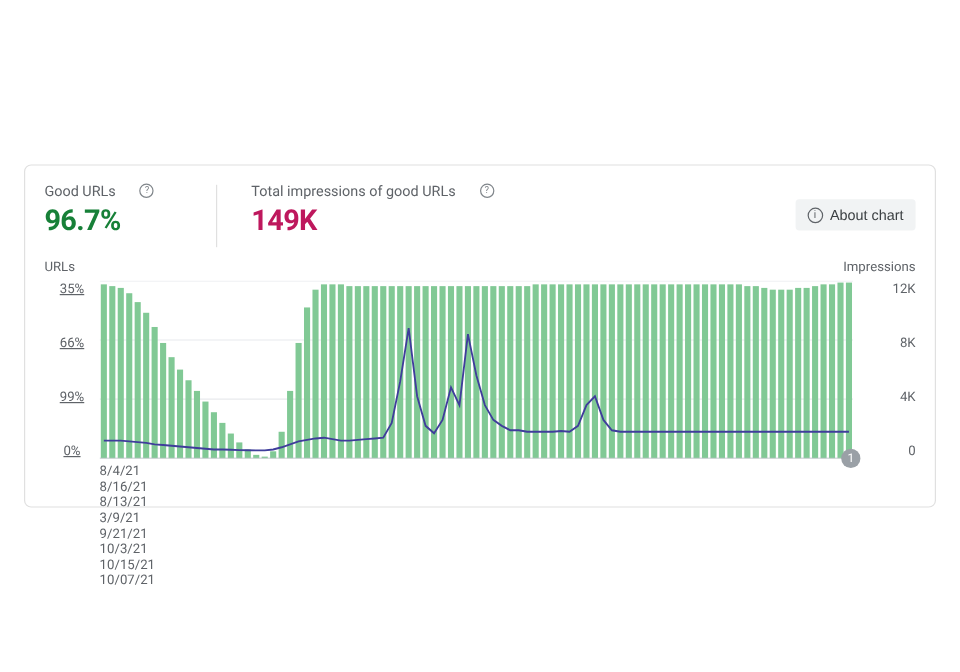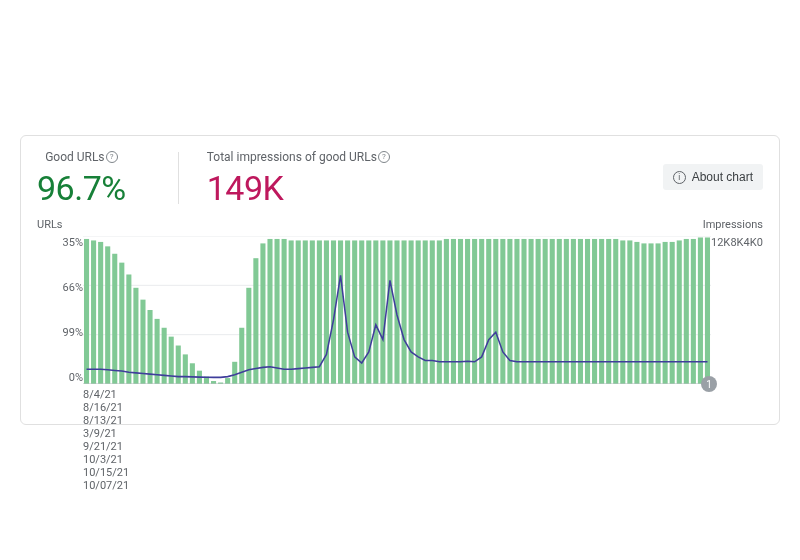--- a/index.html
+++ b/index.html
@@ -27,27 +27,26 @@
     position: relative;
   }
   .metric {
     padding-right: 24px;
   }
   .metric-label {
     font-size: 12px;
     color: #5f6368;
     display: flex;
     align-items: center;
-    gap: 1px;
+    gap: 20px;
     margin-bottom: 4px;
-    justify-content: center;
   }
   .metric-value {
-    font-size: 34px;
-    font-weight: 400;
+    font-size: 24px;
+    font-weight: 700;
     letter-spacing: -0.5px;
   }
   .val-good { color: #178038; }
   .val-imp  { color: #be185d; }
   .divider {
     width: 1px;
     height: 52px;
     background: #e0e0e0;
     margin-top: 2px;
   }
@@ -78,28 +77,29 @@
     margin-top: 28px;
     height: 170px;
   }
   .laxis {
     position: absolute;
     left: 0; top: 0; bottom: 22px;
     width: 46px;
     display: flex; flex-direction: column;
     justify-content: space-between;
     font-size: 11px; color: #5f6368;
-    text-align: right;
+    text-align: center;
+    text-decoration: underline;
   }
   .laxis .title { position:absolute; top:-18px; left:0; }
   .raxis {
     position: absolute;
     right: 0; top: 0; bottom: 22px;
     width: 52px;
-    display: flex; flex-direction: row;
+    display: flex; flex-direction: column;
     justify-content: space-between;
     font-size: 11px; color: #5f6368;
     text-align: right;
   }
   .raxis .title { position:absolute; top:-18px; right:0; }
   .plot {
     position: absolute;
     left: 46px; right: 52px; top: 0; bottom: 22px;
   }
   .plot svg { width: 100%; height: 100%; display: block; }

